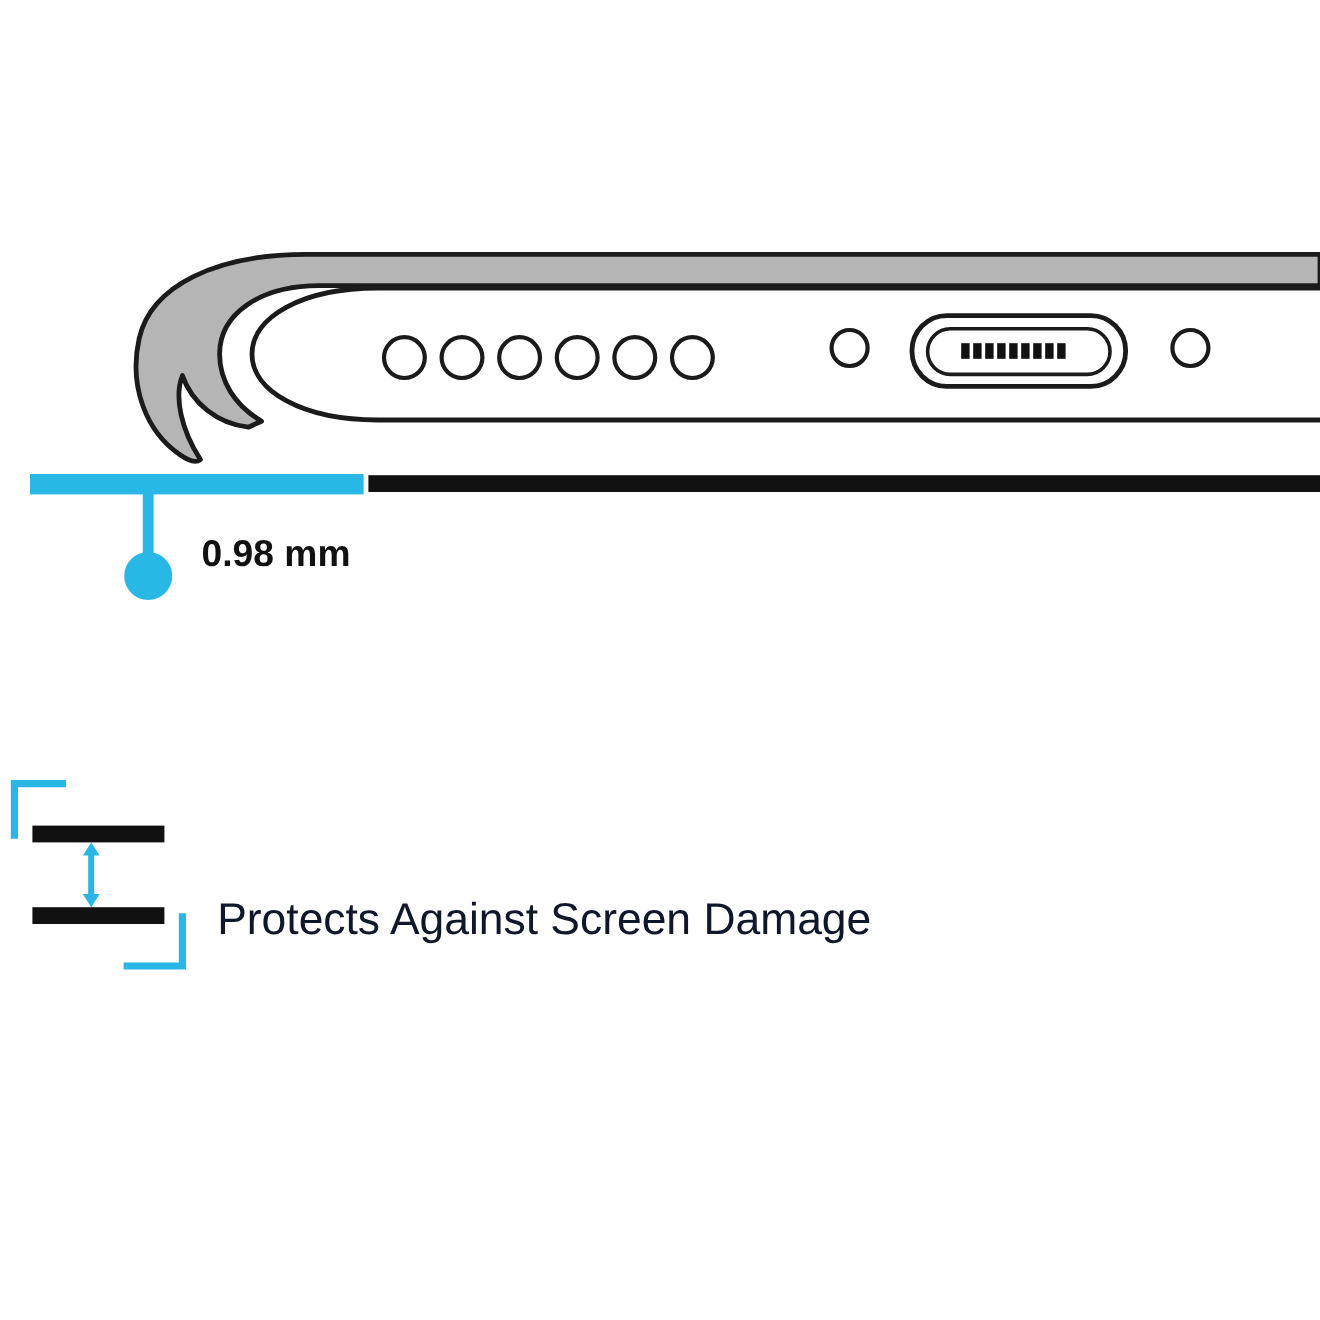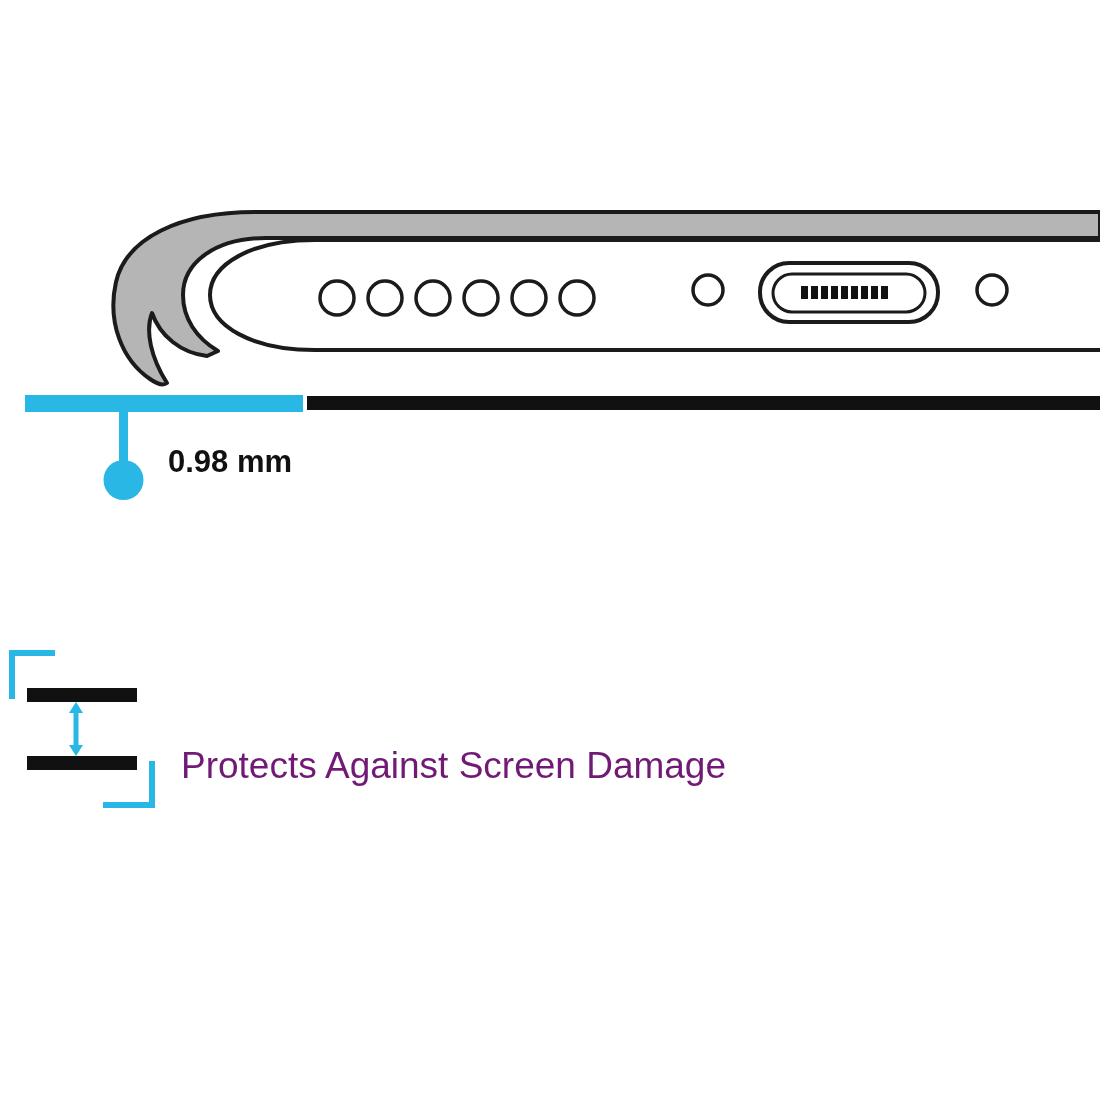--- a/index.html
+++ b/index.html
@@ -24,21 +24,21 @@
     left:178px;top:640px;
     font-size:64px;
     font-weight:bold;
     letter-spacing:-1px;
     color:#1c1c1c;
   }
   .feature-subtitle{
     left:181px;top:729px;
     font-size:37px;
     font-weight:500;
-    color:#701a75;
+    color:#0f172a;
   }
 </style>
 </head>
 <body>
 
 <div class="canvas">
 
   <svg class="abs" style="left:0;top:0;" width="1100" height="520" viewBox="0 0 1100 520">
 
     <path d="M 1100 196 L 255 196 C 180 196, 126 222, 116 266

